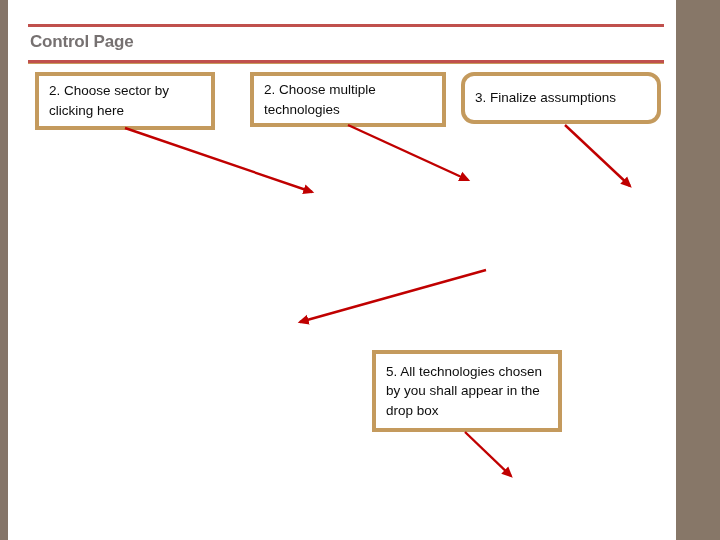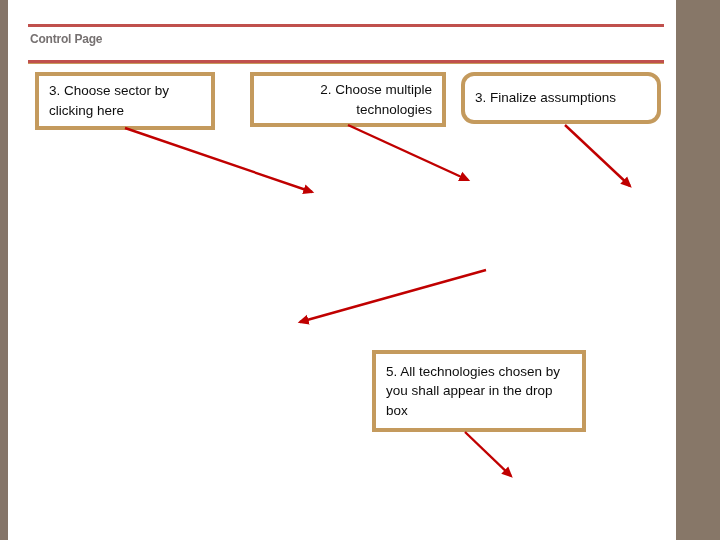--- a/index.html
+++ b/index.html
@@ -63,21 +63,21 @@
     top: 63px;
     width: 636px;
     height: 1px;
     background: #C89A5B;
   }
   .page-title {
     position: absolute;
     left: 30px;
     top: 32px;
     font-family: "Liberation Sans", sans-serif;
-    font-size: 12px;
+    font-size: 17px;
     font-weight: bold;
     color: #767171;
     letter-spacing: -0.2px;
     white-space: nowrap;
   }
 
   
   .callout {
     position: absolute;
     background: #ffffff;
@@ -91,24 +91,24 @@
     align-items: center;
     padding: 4px 10px;
     box-sizing: border-box;
   }
   .callout-text {
     display: block;
     width: 100%;
   }
 
   #box1 { left: 35px;  top: 72px;  width: 180px; height: 58px; }
-  #box2 { left: 250px; top: 72px;  width: 196px; height: 55px; text-align: right; }
+  #box2 { left: 250px; top: 72px;  width: 196px; height: 55px; }
   #box3 { left: 461px; top: 72px;  width: 200px; height: 52px; border-radius: 13px; }
   #box4 { left: 485px; top: 232px; width: 188px; height: 80px; }
-  #box5 { left: 372px; top: 350px; width: 214px; height: 82px; }
+  #box5 { left: 372px; top: 350px; width: 190px; height: 82px; }
 
   
   .arrows {
     position: absolute;
     left: 0;
     top: 0;
     width: 720px;
     height: 540px;
     pointer-events: none;
   }
@@ -119,21 +119,21 @@
 <div id="slide">
 
   <div class="left-strip"></div>
 
   <div class="rule rule-top"></div>
   <div class="page-title">Control Page</div>
   <div class="rule rule-bottom"></div>
   <div class="rule-bottom-accent"></div>
 
   <div class="callout" id="box1">
-    <span class="callout-text">3. Choose sector by clicking here</span>
+    <span class="callout-text">2. Choose sector by clicking here</span>
   </div>
   <div class="callout" id="box2">
     <span class="callout-text">2. Choose multiple technologies</span>
   </div>
   <div class="callout" id="box3">
     <span class="callout-text">3. Finalize assumptions</span>
   </div>
   <div class="callout" id="box5">
     <span class="callout-text">5. All technologies chosen by you shall appear in the drop box</span>
   </div>

